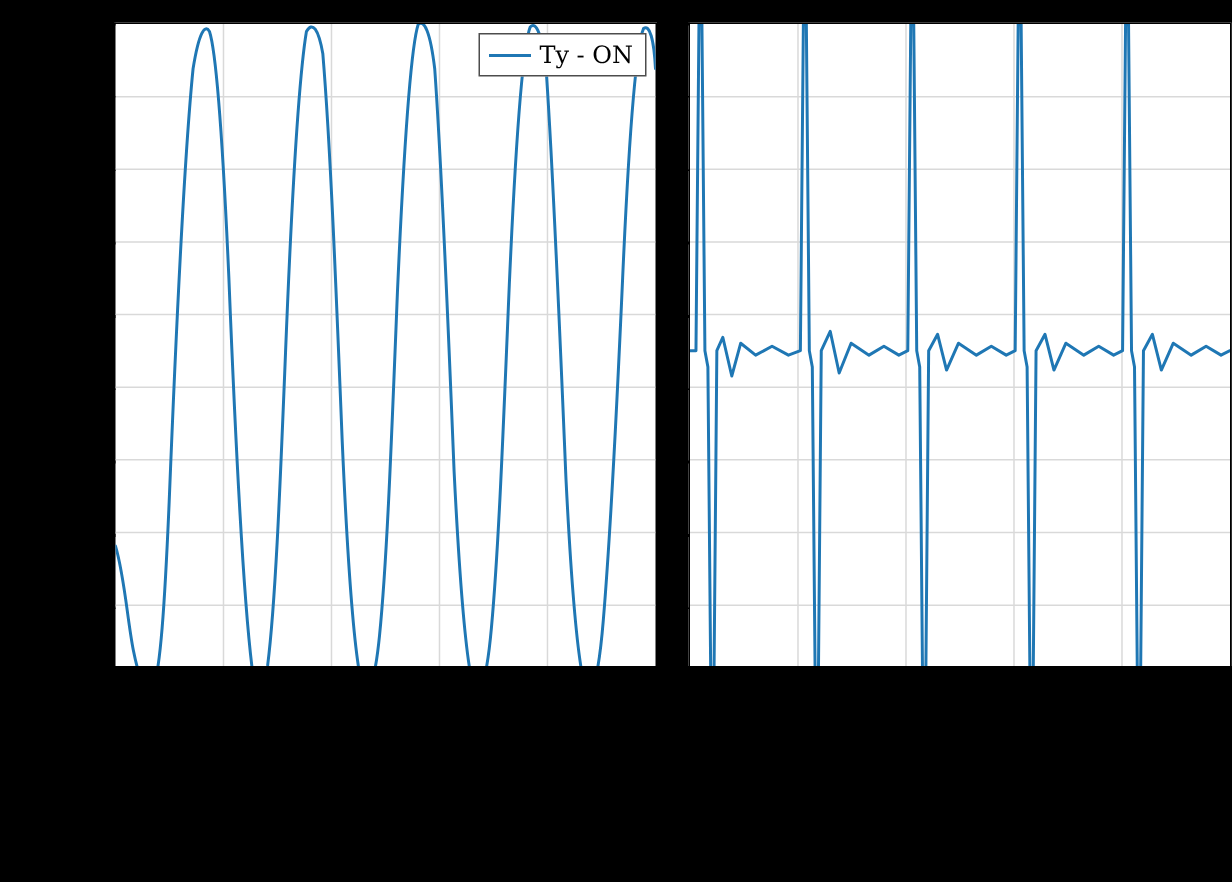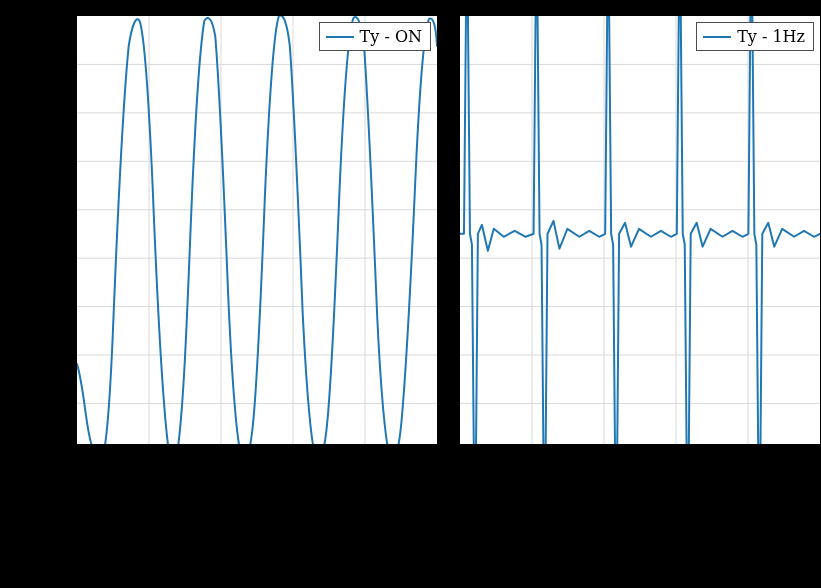--- a/index.html
+++ b/index.html
@@ -161,19 +161,15 @@
       <div class="tlabel xlab" style="left:144.8px">2</div>
   <div class="tick xtick" style="left:216.45px"></div>
       <div class="tlabel xlab" style="left:217.2px">3</div>
   <div class="tick xtick" style="left:288.85px"></div>
       <div class="tlabel xlab" style="left:289.6px">4</div>
   <div class="tick xtick" style="left:360.5px"></div>
       <div class="tlabel xlab" style="left:362px">5</div>
 
   <div class="axis-title-x">Time [s]</div>
 
-  <div class="legend">
-    <span class="swatch"></span>
-    <span>Ty - 1Hz</span>
-  </div>
 </div>
 
 </div>
 
 </body></html>

